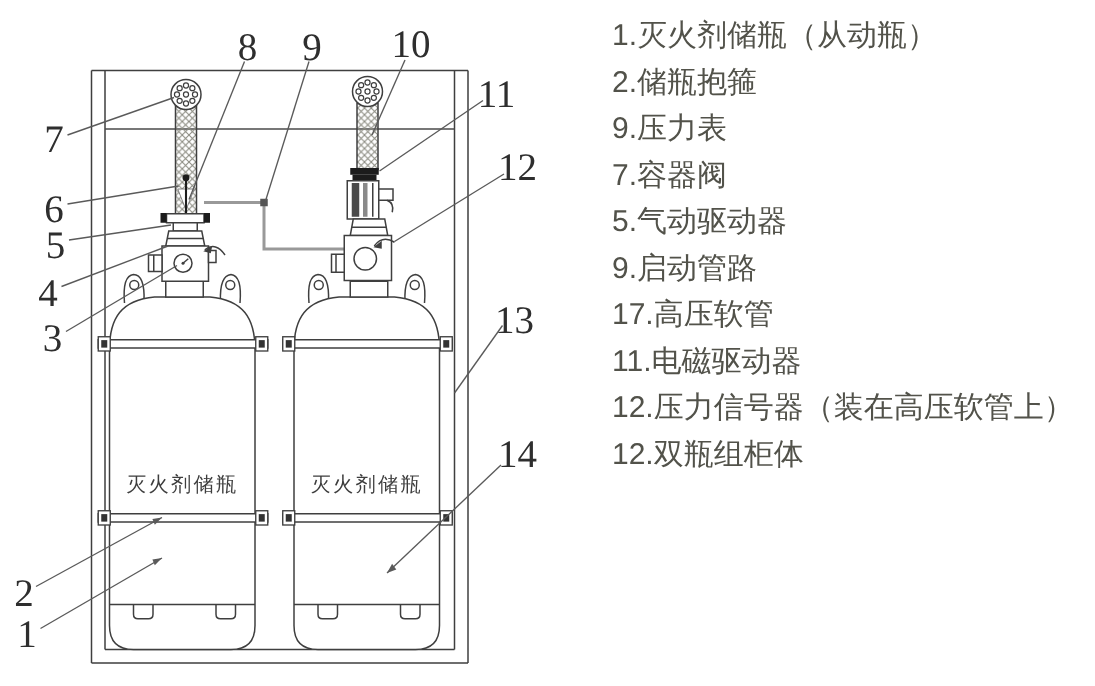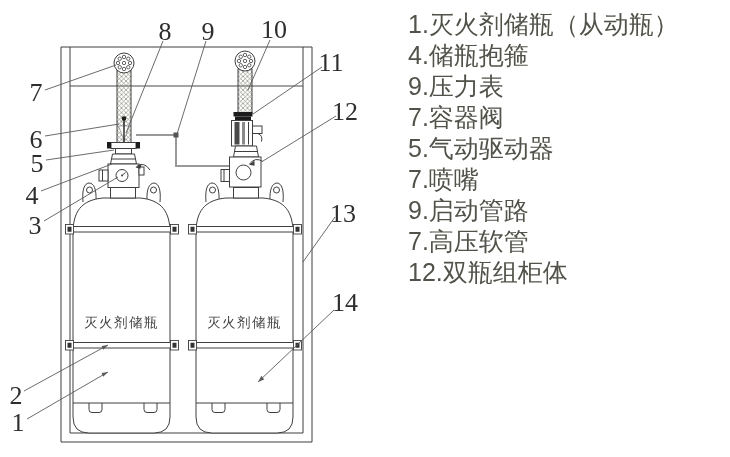--- a/index.html
+++ b/index.html
@@ -1,20 +1,20 @@
 <!DOCTYPE html>
 <html><head>
 <meta charset="utf-8">
 <style>
   html,body{margin:0;padding:0;background:#ffffff;}
   .page{position:relative;width:730px;height:457px;background:#ffffff;overflow:hidden;
         font-family:"Liberation Sans","DejaVu Sans",sans-serif;}
   .diagram{position:absolute;left:0;top:0;}
   .legend{position:absolute;left:408px;top:9px;}
-  .legend-item{font-size:25px;line-height:31px;color:#52524a;white-space:nowrap;}
+  .legend-item{font-size:20px;line-height:31px;color:#52524a;white-space:nowrap;}
   
   .ln{stroke:#3f3f3f;stroke-width:1;fill:none;}
   .shape{stroke:#3f3f3f;stroke-width:1;fill:#ffffff;}
   .leader{stroke:#5a5a5a;stroke-width:0.9;fill:none;}
   .leader-tip{fill:#5a5a5a;stroke:none;}
   .callout-num{font-family:"Liberation Serif","DejaVu Serif",serif;font-size:26px;fill:#2e2e2e;}
   .bottle-label{font-family:"Liberation Sans","DejaVu Sans",sans-serif;font-size:13.5px;
                 fill:#3d3d3d;letter-spacing:1.5px;}
   .pipe{stroke:#999999;stroke-width:2;fill:none;}
   .dark{fill:#1c1c1c;stroke:none;}
@@ -185,23 +185,24 @@
       <text class="callout-num" x="274" y="38" text-anchor="middle">10</text>
       <text class="callout-num" x="331" y="71" text-anchor="middle">11</text>
       <text class="callout-num" x="345" y="120" text-anchor="middle">12</text>
       <text class="callout-num" x="343" y="222" text-anchor="middle">13</text>
       <text class="callout-num" x="345" y="311" text-anchor="middle">14</text>
     </g>
   </svg>
 
   <div class="legend">
     <div class="legend-item">1.灭火剂储瓶（从动瓶）</div>
-    <div class="legend-item">4.储瓶抱箍</div>
+    <div class="legend-item">2.储瓶抱箍</div>
     <div class="legend-item">9.压力表</div>
     <div class="legend-item">7.容器阀</div>
     <div class="legend-item">5.气动驱动器</div>
-    <div class="legend-item">7.喷嘴</div>
     <div class="legend-item">9.启动管路</div>
-    <div class="legend-item">7.高压软管</div>
+    <div class="legend-item">17.高压软管</div>
+    <div class="legend-item">11.电磁驱动器</div>
+    <div class="legend-item">12.压力信号器（装在高压软管上）</div>
     <div class="legend-item">12.双瓶组柜体</div>
   </div>
 
 </div>
 
 </body></html>

